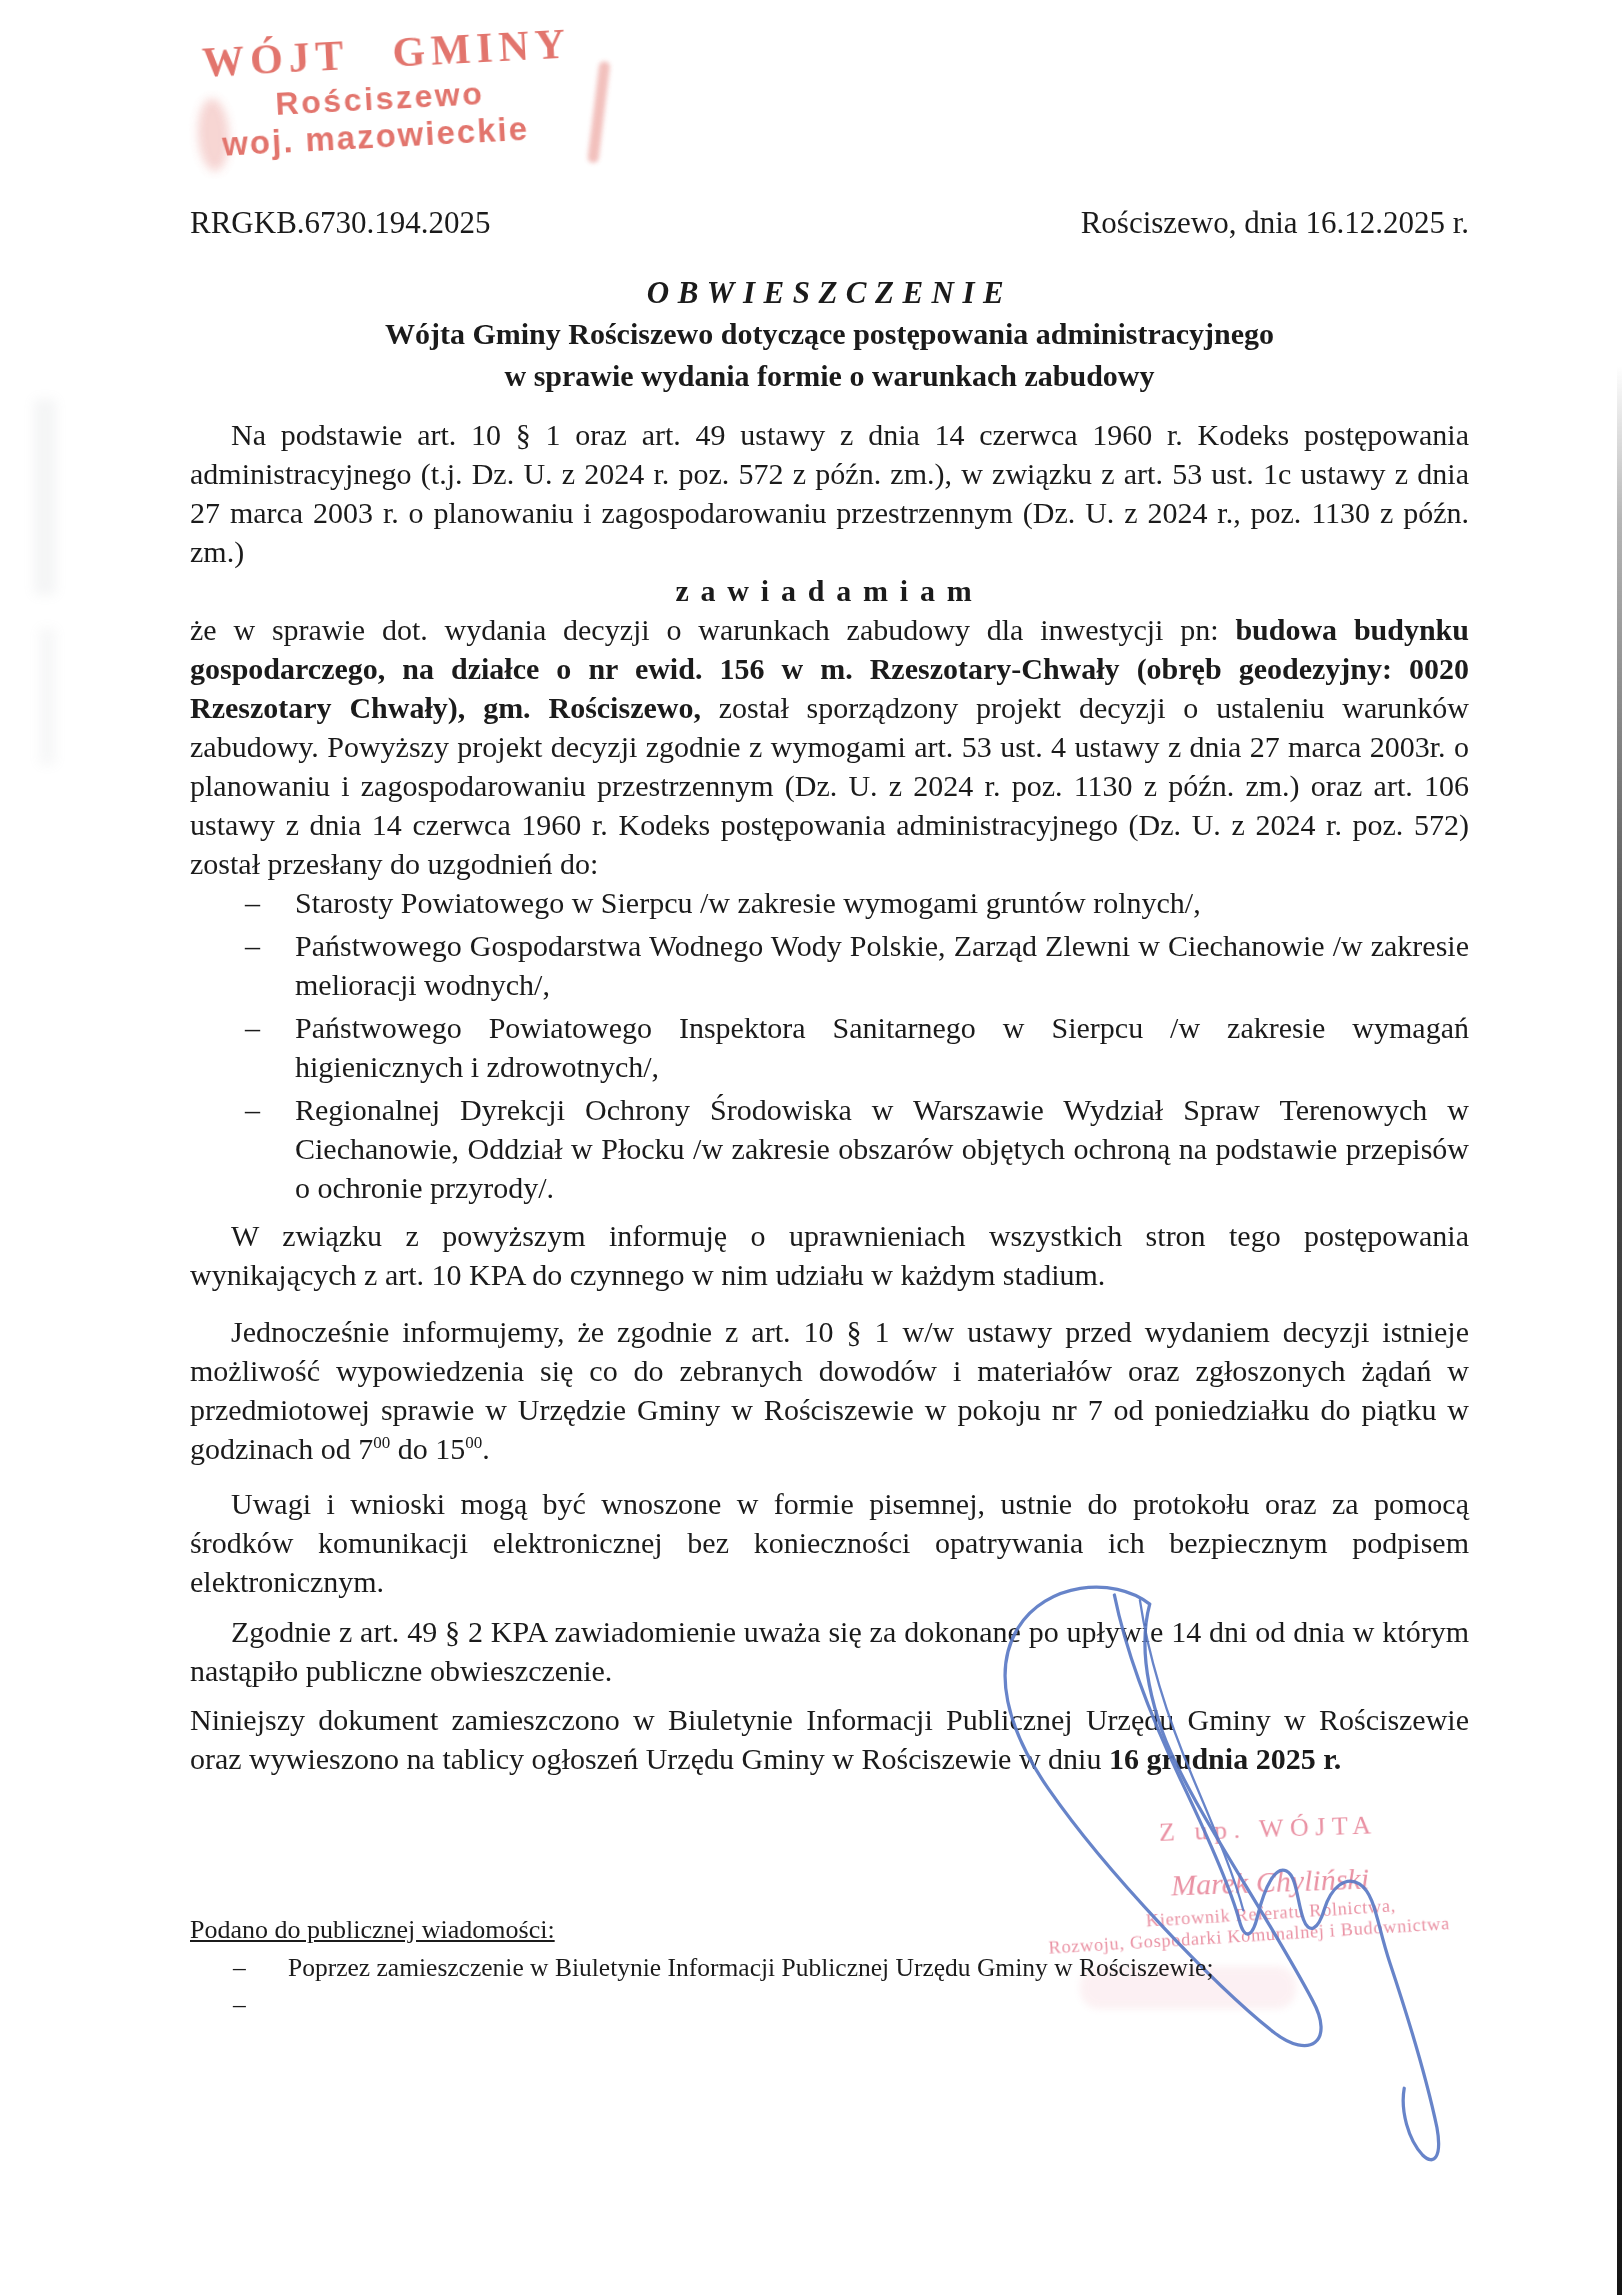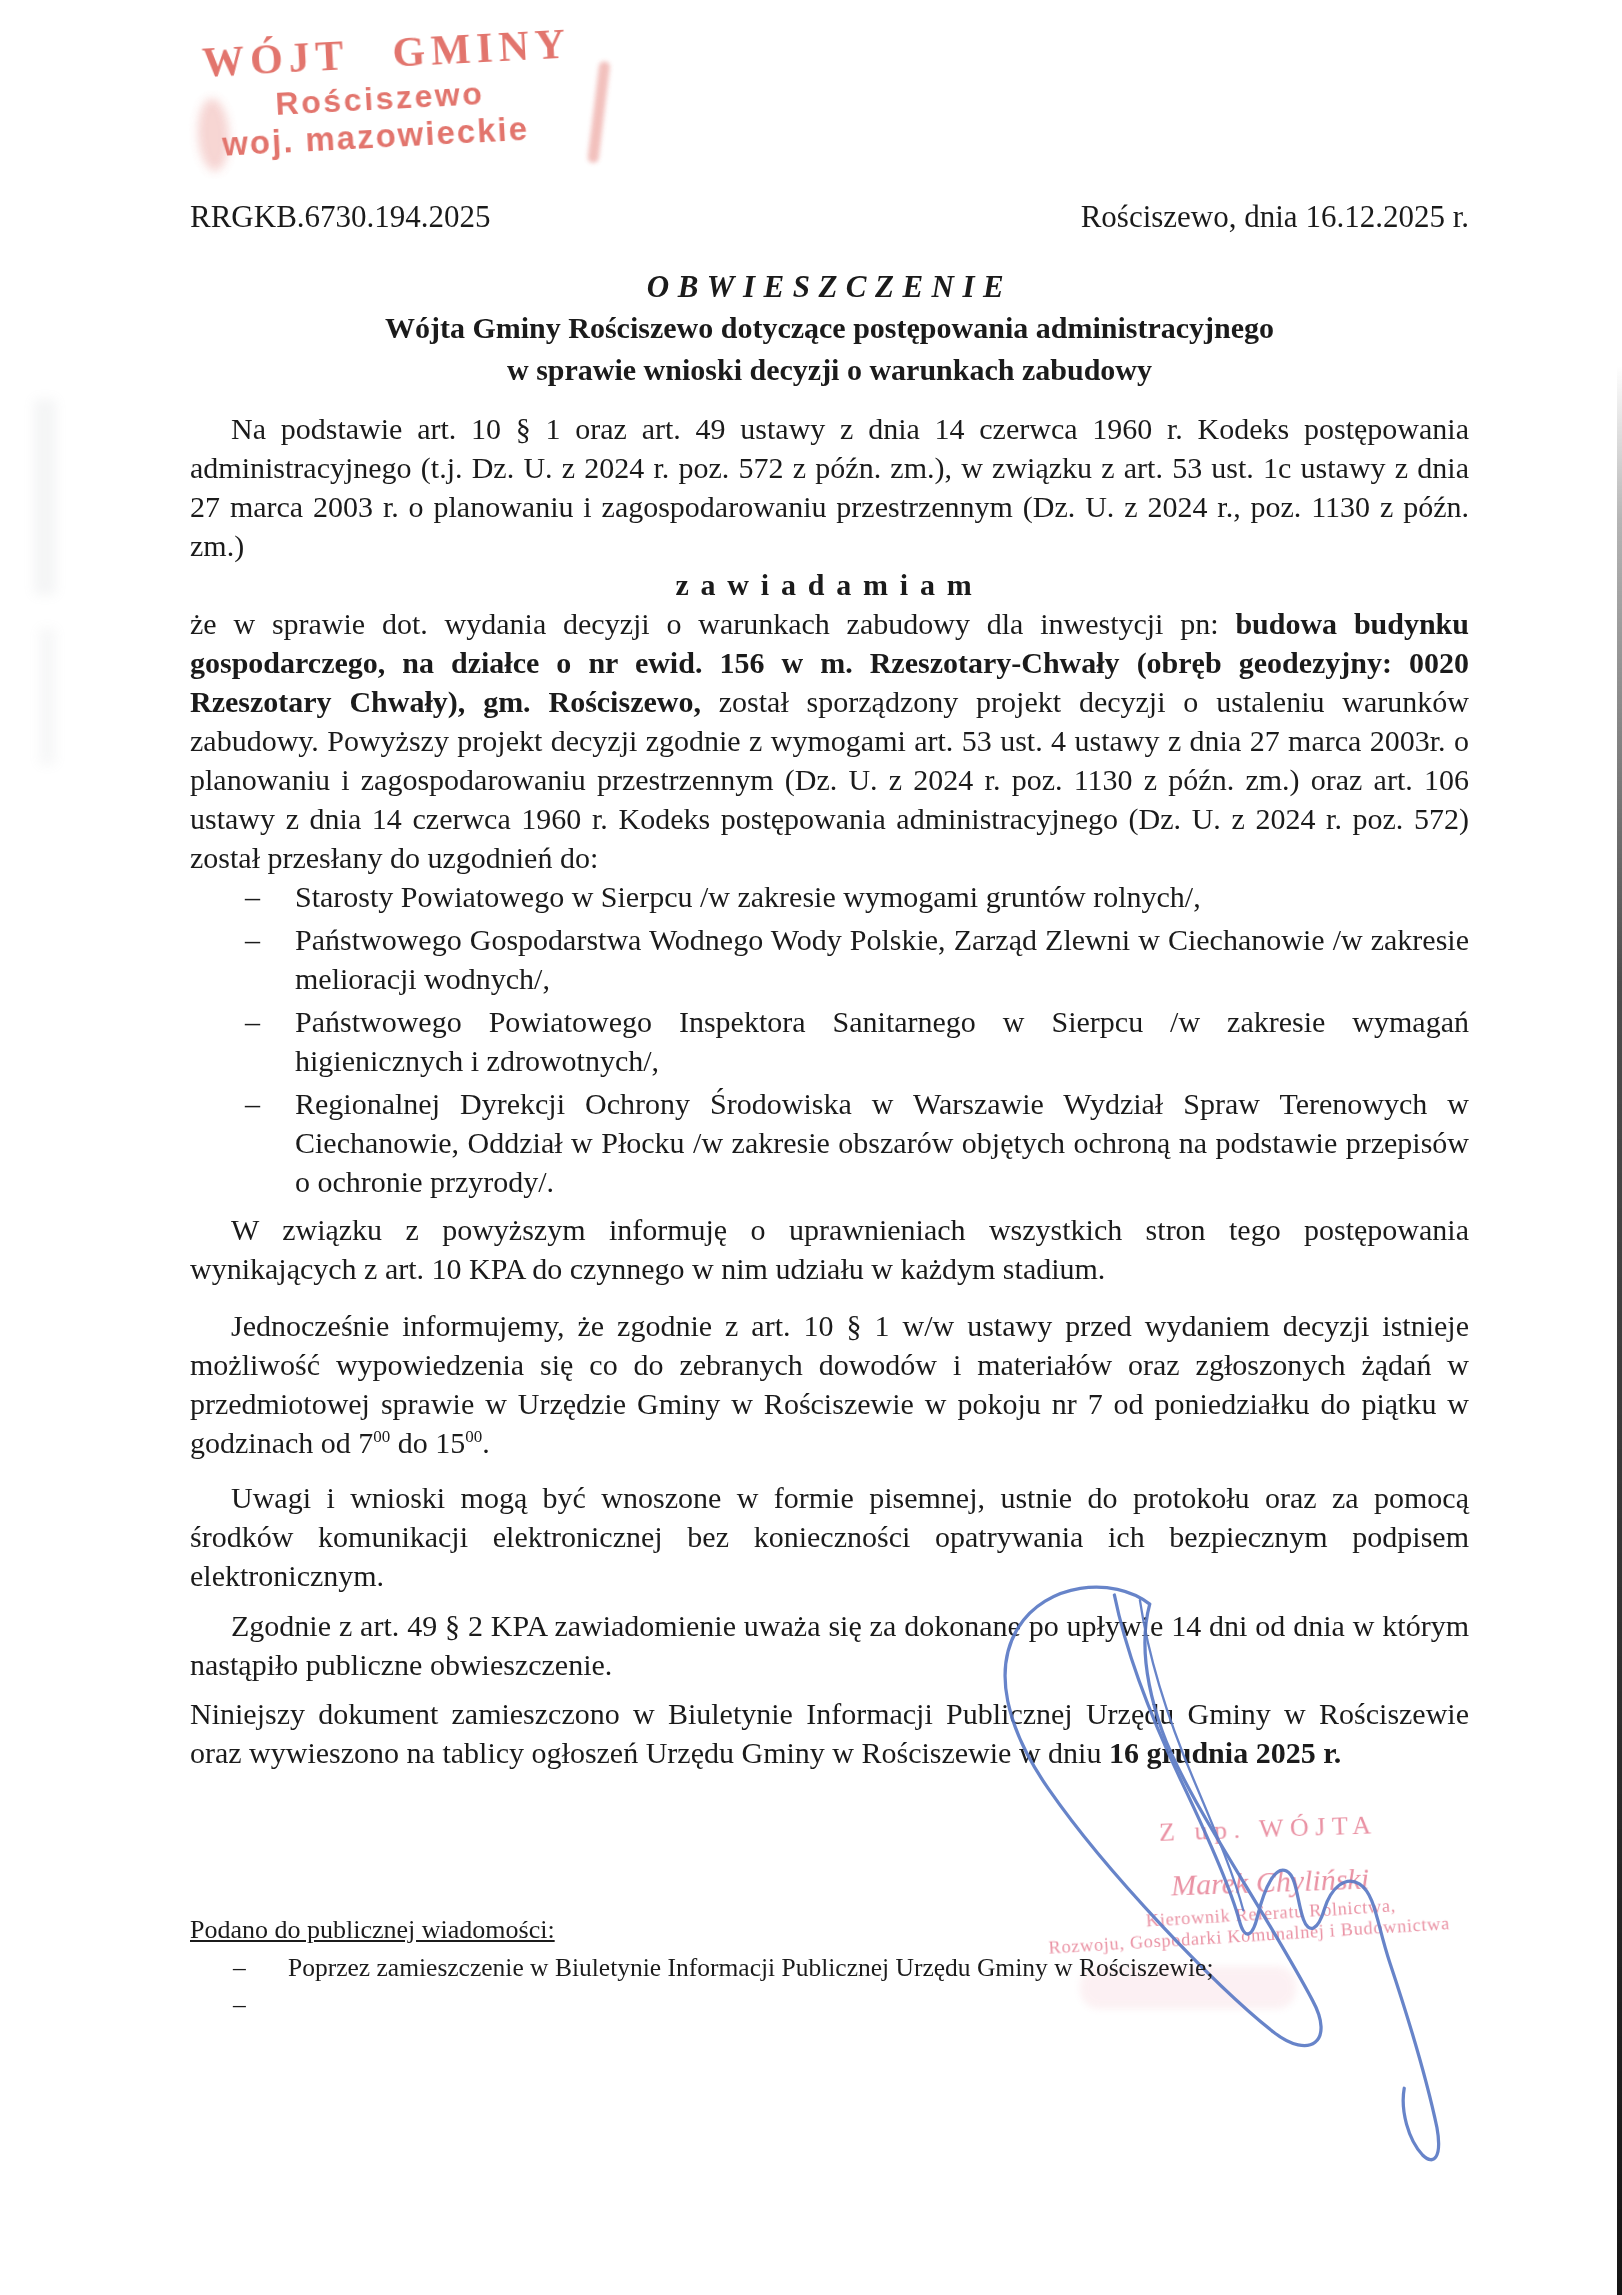--- a/index.html
+++ b/index.html
@@ -1,21 +1,21 @@
 <!DOCTYPE html>
 <html style="font-size:10.5px"><head>
 <meta charset="utf-8">
 <style>
   html,body { margin:0; padding:0; background:#e8e8e8; }
   .page {
     position:relative; width:1623px; height:2295px; margin:0 auto;
     background:#ffffff; overflow:hidden;
     font-family:"Liberation Serif", serif; color:#1b1b1b;
   }
-  .content { position:absolute; left:190px; top:11px; width:1279px; }
+  .content { position:absolute; left:190px; top:17px; width:1279px; }
 
   .header-row { display:flex; justify-content:space-between; margin-top:186px;
     font-size:31px; line-height:39px; }
 
   .title-block { margin-top:30px; text-align:center; }
   .title-main { font-size:31px; font-weight:bold; letter-spacing:8.5px; line-height:41px;font-style:italic; }
   .title-sub  { font-size:30px; font-weight:bold; line-height:42px; }
 
   p { margin:0; font-size:30px; line-height:39px; text-align:justify; }
   .indent { text-indent:41px; }
@@ -93,21 +93,21 @@
   <div class="content">
 
     <div class="header-row">
       <span>RRGKB.6730.194.2025</span>
       <span>Rościszewo, dnia 16.12.2025 r.</span>
     </div>
 
     <div class="title-block">
       <div class="title-main">OBWIESZCZENIE</div>
       <div class="title-sub">Wójta Gminy Rościszewo dotyczące postępowania administracyjnego</div>
-      <div class="title-sub">w sprawie wnioski decyzji o warunkach zabudowy</div>
+      <div class="title-sub">w sprawie wydania formie o warunkach zabudowy</div>
     </div>
 
     <p class="p1 indent">Na podstawie art. 10 § 1 oraz art. 49 ustawy z dnia 14 czerwca 1960 r. Kodeks postępowania administracyjnego (t.j. Dz. U. z 2024 r. poz. 572 z późn. zm.), w związku z art. 53 ust. 1c ustawy z dnia 27 marca 2003 r. o planowaniu i zagospodarowaniu przestrzennym (Dz. U. z 2024 r., poz. 1130 z późn. zm.)</p>
 
     <div class="zaw">zawiadamiam</div>
 
     <p><span>że w sprawie dot. wydania decyzji o warunkach zabudowy dla inwestycji pn: </span><span class="bold">budowa budynku gospodarczego, na działce o nr ewid. 156 w m. Rzeszotary-Chwały (obręb geodezyjny: 0020 Rzeszotary Chwały), gm. Rościszewo,</span><span> został sporządzony projekt decyzji o ustaleniu warunków zabudowy. Powyższy projekt decyzji zgodnie z wymogami art. 53 ust. 4 ustawy z dnia 27 marca 2003r. o planowaniu i zagospodarowaniu przestrzennym (Dz. U. z 2024 r. poz. 1130 z późn. zm.) oraz art. 106 ustawy z dnia 14 czerwca 1960 r. Kodeks postępowania administracyjnego (Dz. U. z 2024 r. poz. 572) został przesłany do uzgodnień do:</span></p>
 
     <ul class="consult">
       <li><span class="dash">–</span><span>Starosty Powiatowego w Sierpcu /w zakresie wymogami gruntów rolnych/,</span></li>

